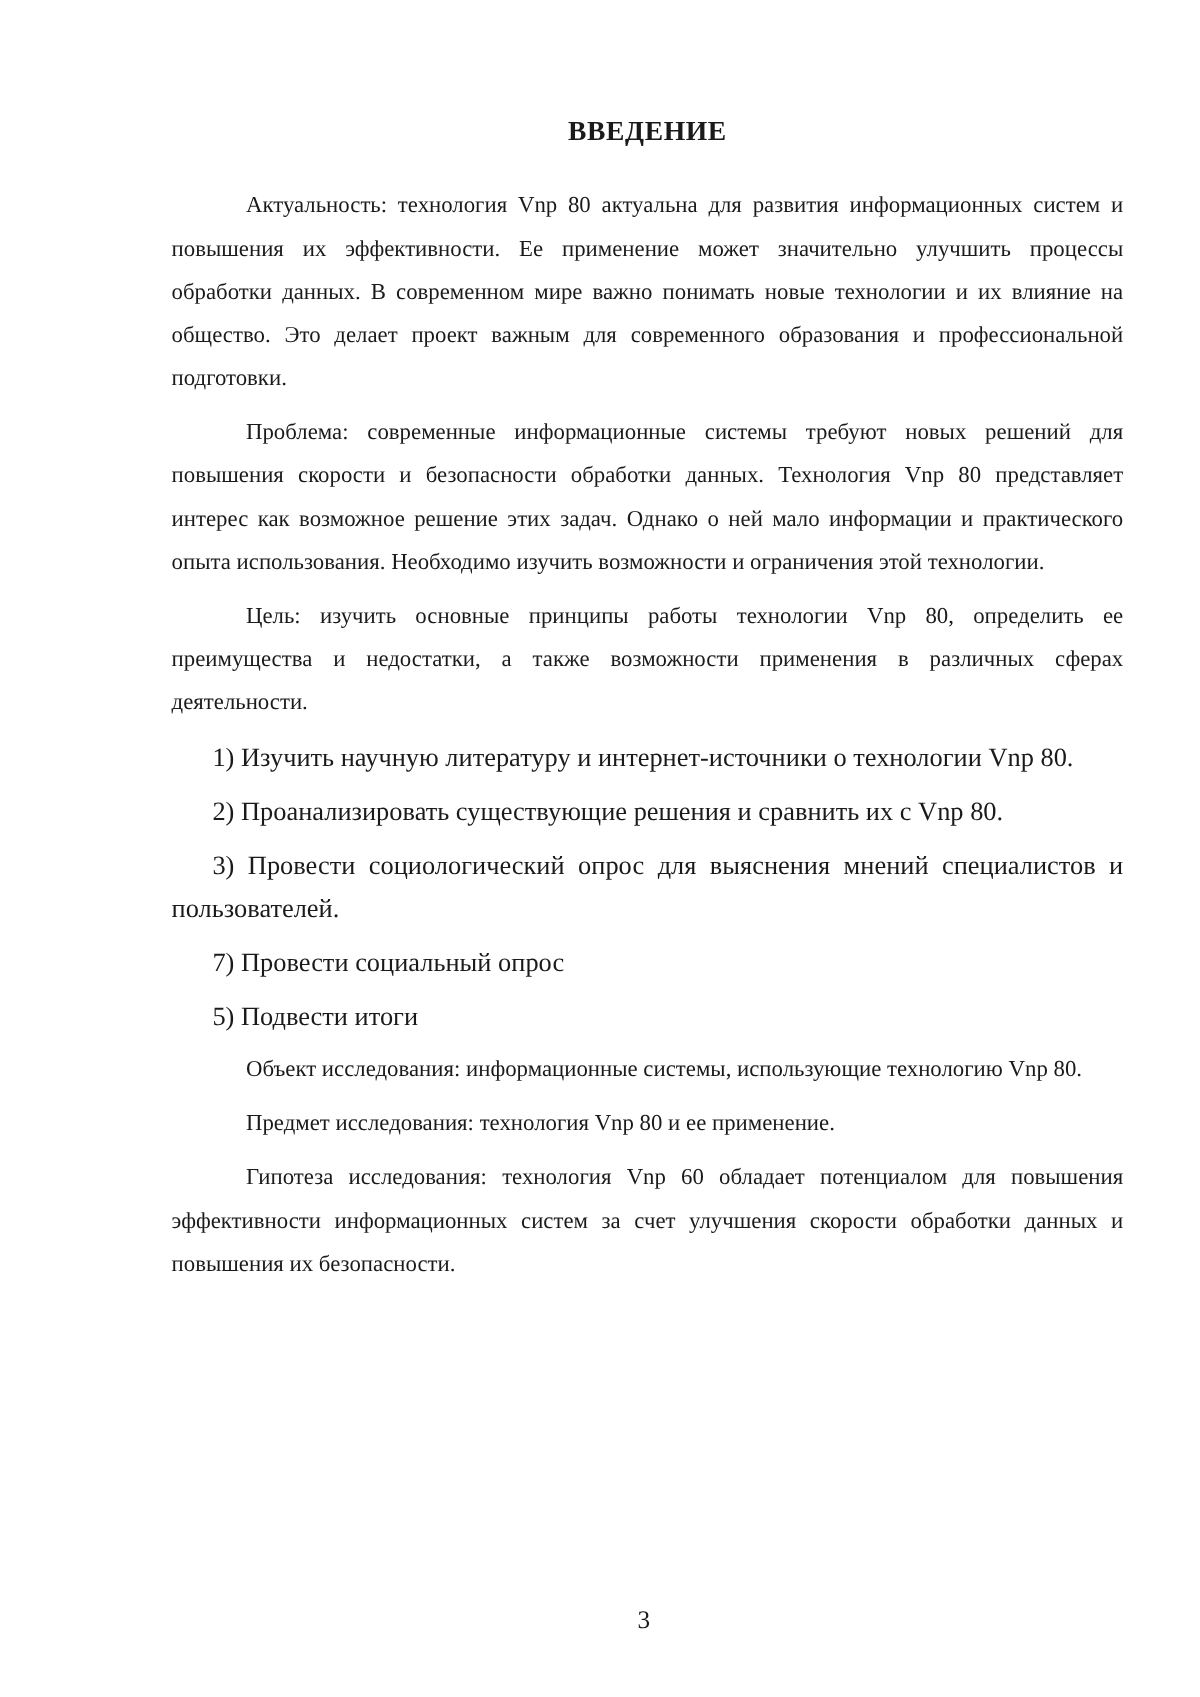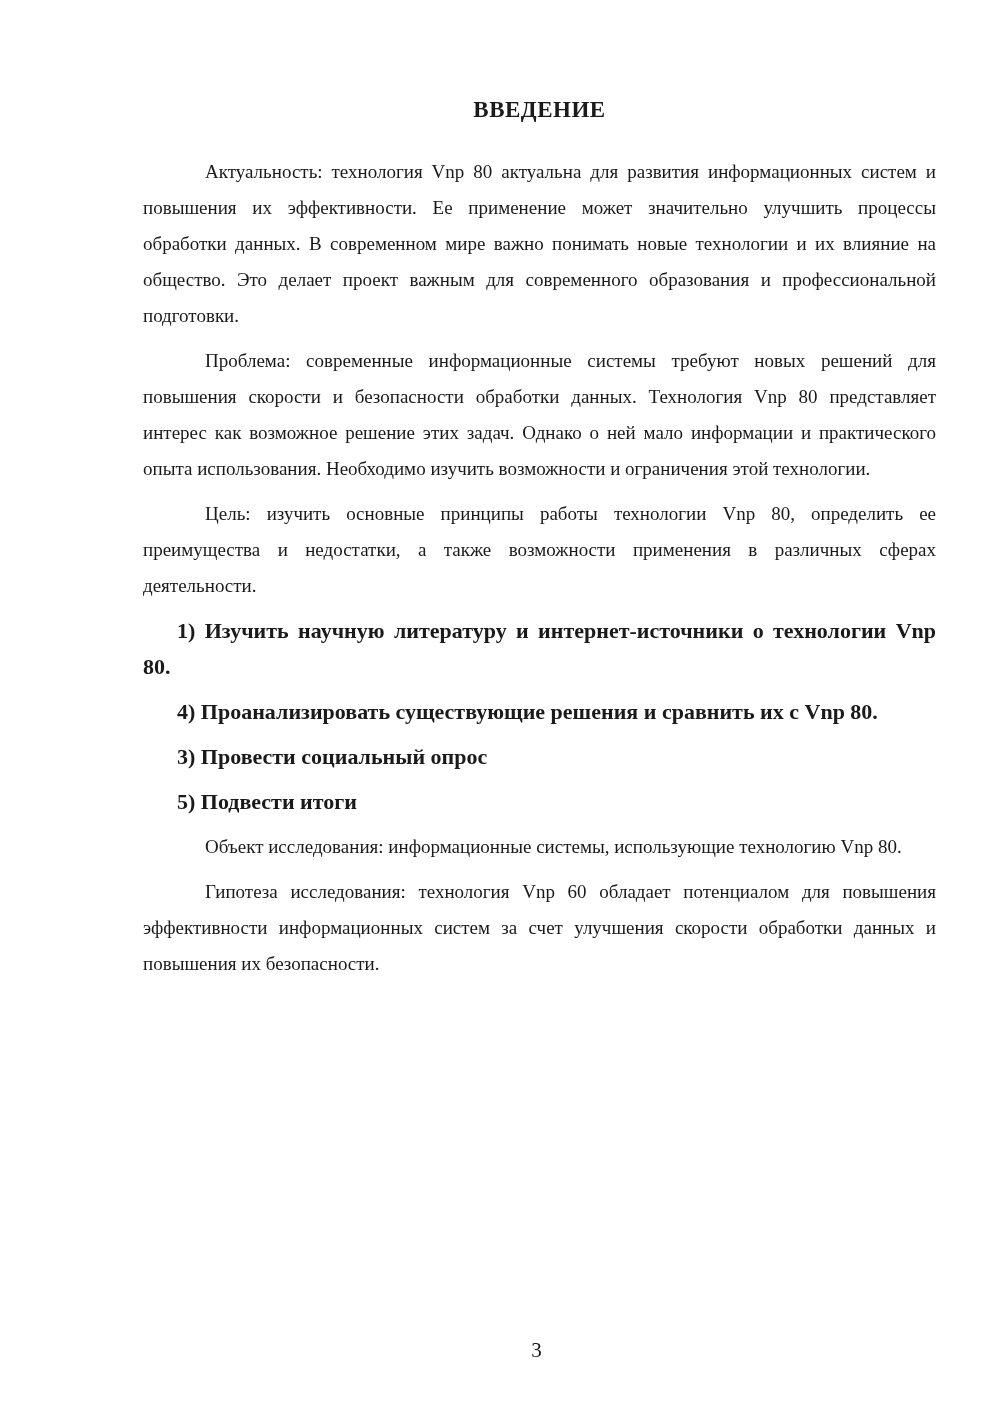--- a/index.html
+++ b/index.html
@@ -36,21 +36,20 @@
     text-align: justify;
     text-indent: 62px;
     margin: 0 0 9px 0;
   }
   .list-item {
     font-size: 22px;
     line-height: 36px;
     text-align: justify;
     text-indent: 34px;
     margin: 0 0 9px 0;
-    font-weight: bold;
   }
   .page-number {
     position: absolute;
     bottom: 52px;
     left: 143px;
     right: 70px;
     text-align: center;
     font-size: 21px;
     line-height: 24px;
   }
@@ -64,27 +63,29 @@
 
   <p class="para">Актуальность: технология Vnp 80 актуальна для развития информационных систем и повышения их эффективности. Ее применение может значительно улучшить процессы обработки данных. В современном мире важно понимать новые технологии и их влияние на общество. Это делает проект важным для современного образования и профессиональной подготовки.</p>
 
   <p class="para">Проблема: современные информационные системы требуют новых решений для повышения скорости и безопасности обработки данных. Технология Vnp 80 представляет интерес как возможное решение этих задач. Однако о ней мало информации и практического опыта использования. Необходимо изучить возможности и ограничения этой технологии.</p>
 
   <p class="para">Цель: изучить основные принципы работы технологии Vnp 80, определить ее преимущества и недостатки, а также возможности применения в различных сферах деятельности.</p>
 
 
   <p class="list-item">1) Изучить научную литературу и интернет-источники о технологии Vnp 80.</p>
 
-  <p class="list-item">4) Проанализировать существующие решения и сравнить их с Vnp 80.</p>
+  <p class="list-item">2) Проанализировать существующие решения и сравнить их с Vnp 80.</p>
 
+  <p class="list-item">3) Провести социологический опрос для выяснения мнений специалистов и пользователей.</p>
 
-  <p class="list-item">3) Провести социальный опрос</p>
+  <p class="list-item">7) Провести социальный опрос</p>
 
   <p class="list-item">5) Подвести итоги</p>
 
   <p class="para">Объект исследования: информационные системы, использующие технологию Vnp 80.</p>
 
+  <p class="para">Предмет исследования: технология Vnp 80 и ее применение.</p>
 
   <p class="para">Гипотеза исследования: технология Vnp 60 обладает потенциалом для повышения эффективности информационных систем за счет улучшения скорости обработки данных и повышения их безопасности.</p>
 
   <div class="page-number">3</div>
 
 </div>
 
 </body></html>

